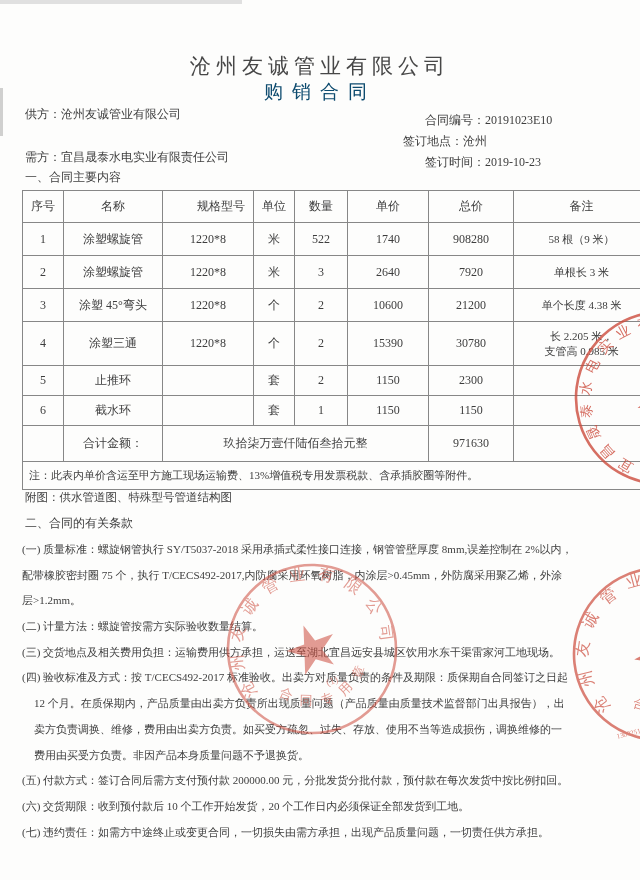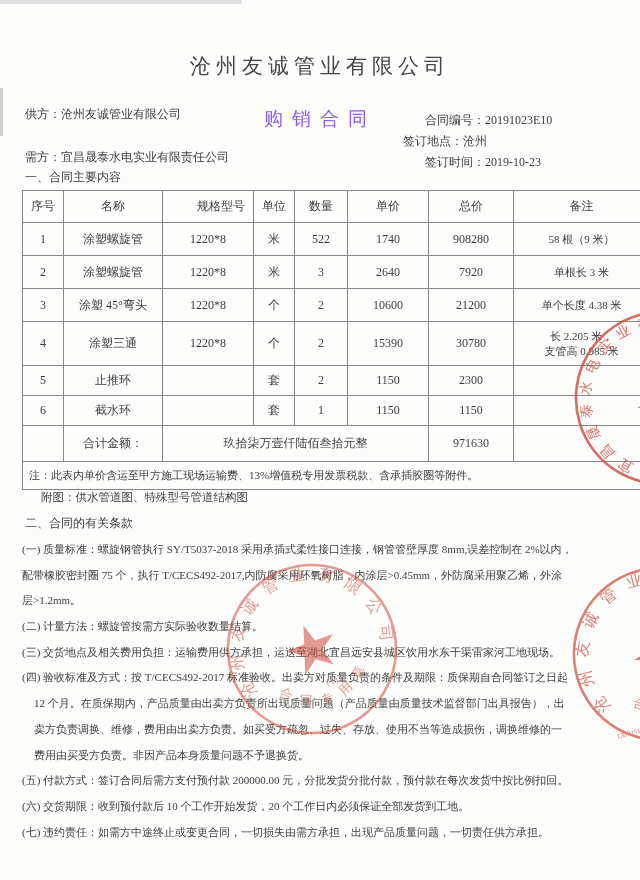--- a/index.html
+++ b/index.html
@@ -10,22 +10,22 @@
   }
   .artifact{position:absolute;}
   #edge-top{left:0;top:0;width:242px;height:4px;background:#c9c9c9;opacity:.55;}
   #edge-left{left:0;top:88px;width:3px;height:48px;background:#9a9a9a;opacity:.45;}
 
   #company-title{
     position:absolute;left:0;top:52px;width:100%;text-align:center;
     font-size:21px;letter-spacing:5px;color:#474747;
   }
   #doc-title{
-    position:absolute;left:0;top:106px;width:100%;text-align:center;
-    font-size:19px;letter-spacing:9px;color:#8b5cf6;
+    position:absolute;left:0;top:79px;width:100%;text-align:center;
+    font-size:19px;letter-spacing:9px;color:#0c4a6e;
   }
   .meta-line{position:absolute;font-size:12px;white-space:nowrap;}
   #supplier-line{left:25px;top:106px;}
   #buyer-line{left:25px;top:149px;}
   #contract-no-line{left:425px;top:112px;}
   #sign-place-line{left:403px;top:133px;}
   #sign-date-line{left:425px;top:154px;}
   #section1-title{position:absolute;left:25px;top:169px;font-size:12px;}
 
   #contract-table{
@@ -34,21 +34,21 @@
   }
   #contract-table td,#contract-table th{
     border:1px solid #878787;font-weight:normal;
     font-size:12px;text-align:center;vertical-align:middle;
     padding:0 2px;overflow:hidden;color:#3d3d3d;
   }
   #contract-table .remark-cell{font-size:11px;white-space:pre-line;line-height:1.35;}
   #contract-table .note-cell{text-align:left;font-size:11px;padding:4px 6px;margin-top:20px;}
   #contract-table .row-h{height:32px;}
 
-  #attachment-line{position:absolute;left:25px;top:490px;font-size:11.5px;margin-left:16px;}
+  #attachment-line{position:absolute;left:25px;top:490px;font-size:11.5px;}
   #section2-title{position:absolute;left:25px;top:515px;font-size:12px;}
   #terms{position:absolute;left:22px;top:537px;width:600px;}
   .term-line{font-size:11px;height:25.7px;line-height:25.7px;white-space:nowrap;}
   .term-line.ind{padding-left:12px;}
 
   .stamp{position:absolute;pointer-events:none;filter:blur(0.3px);}
 </style>
 </head>
 <body>
 

